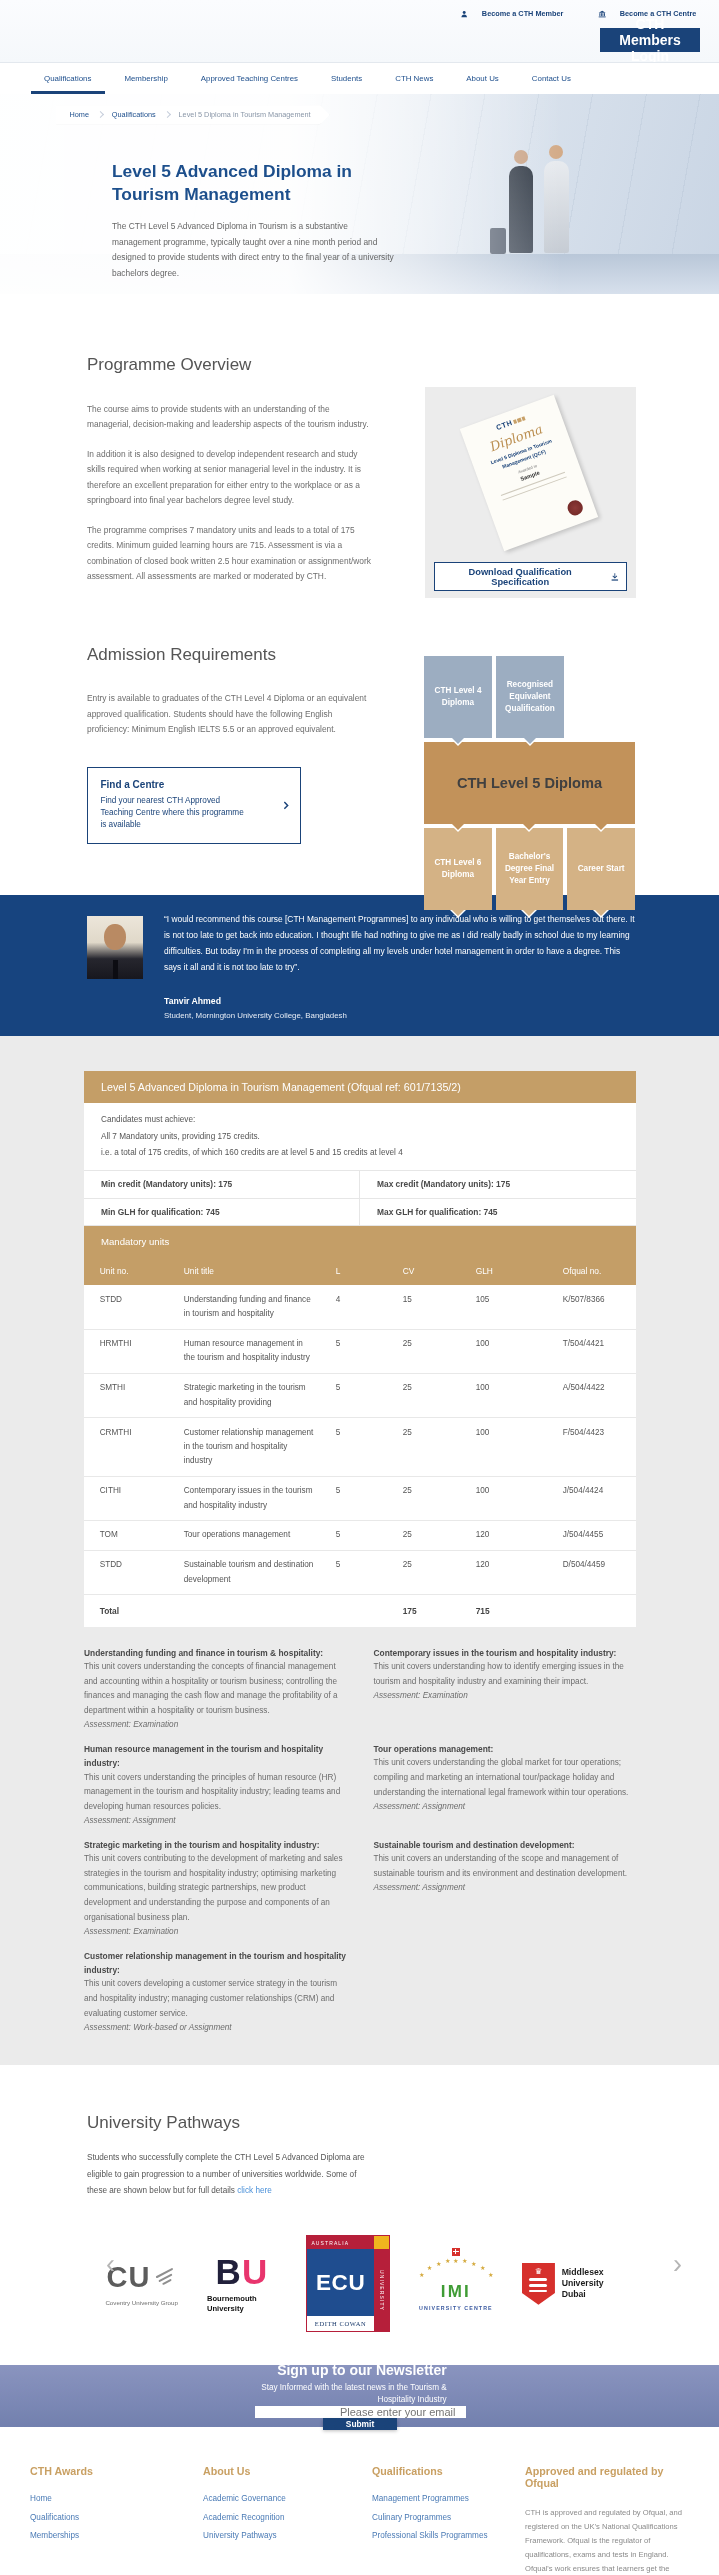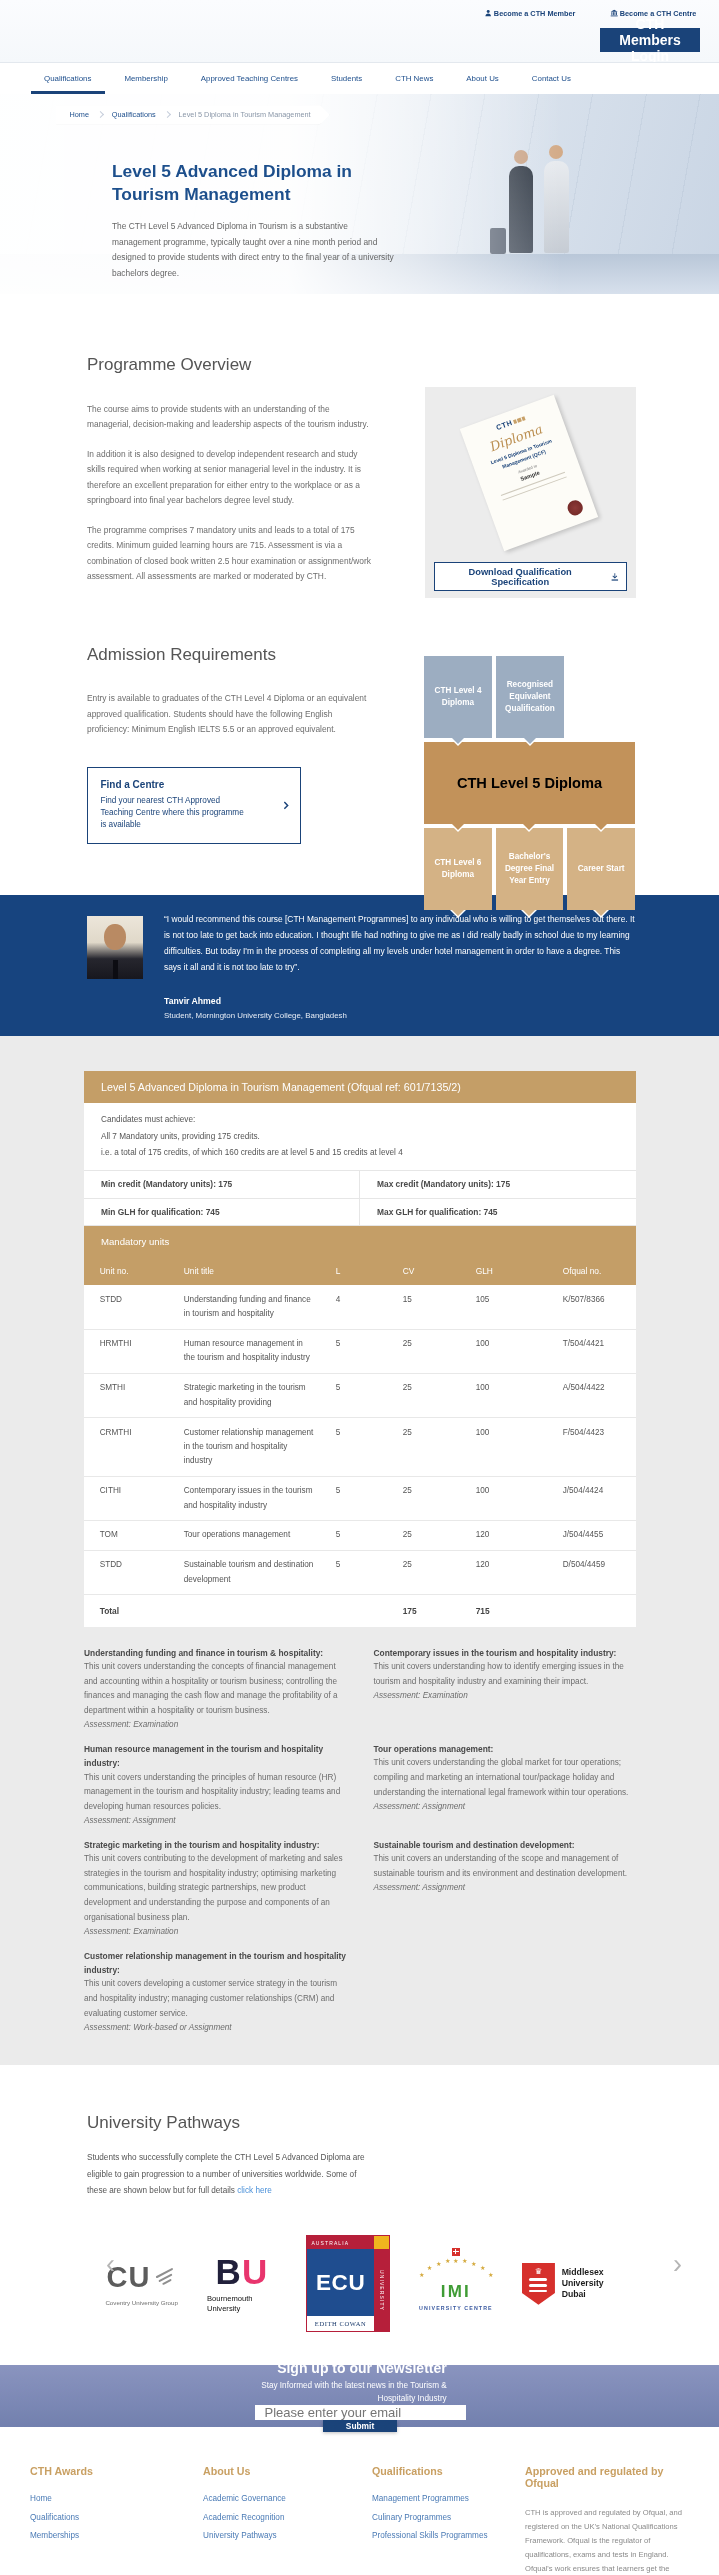--- a/index.html
+++ b/index.html
@@ -10,21 +10,21 @@
   
   .top-header{height:62px;position:relative;background:linear-gradient(180deg,#fbfcfe,#f5f8fb);}
   .logo{position:absolute;left:31px;top:12.4px;}
   .logo-row{display:flex;align-items:center;}
   .logo-text{font-size:27px;font-weight:bold;color:#1a4379;letter-spacing:1.1px;line-height:1;}
   .logo-tiles{display:flex;gap:2.2px;margin-left:4.5px;}
   .tile{width:14.6px;height:18px;background:#c8a169;display:flex;align-items:center;justify-content:center;color:#fff;font-size:8.4px;}
   .tile svg{width:9.6px;height:9.6px;}
   .logo-tag{font-size:5.6px;color:#1a4379;letter-spacing:0.8px;margin-top:3.4px;font-weight:bold;}
   .header-links{position:absolute;right:23.6px;top:9px;display:flex;gap:35px;}
-  .hlink{display:flex;gap:1px;font-size:7.3px;color:#1a4379;align-items:center;font-weight:bold;}
+  .hlink{display:flex;gap:13px;font-size:7.3px;color:#1a4379;align-items:flex-end;font-weight:bold;}
   .hlink svg{width:8.4px;height:8.4px;fill:#1a4379;}
   .login-btn{position:absolute;right:20px;top:28px;width:100px;height:23.6px;background:#1a4379;color:#fff;font-size:14px;font-weight:bold;display:flex;align-items:center;justify-content:center;border:none;cursor:pointer;}
 
   
   .nav-bar{height:31px;border-top:0.6px solid #e3e8ee;background:#fff;display:flex;align-items:stretch;padding-left:44px;gap:33px;position:relative;box-shadow:0 0.6px 0 #eef1f5;}
   .nav-item{font-size:7.9px;color:#1d4e8c;position:relative;display:flex;align-items:center;cursor:pointer;}
   .nav-item.active::after{content:"";position:absolute;bottom:0;left:-13.5px;right:-13.5px;height:3.4px;background:#1a4379;}
 
   
   .hero{height:200px;position:relative;background:linear-gradient(105deg,#eef2f7 0%,#e7edf4 40%,#d8e1ec 70%,#c9d5e4 100%);overflow:hidden;}
@@ -73,21 +73,21 @@
   .find-arrow{position:absolute;right:9px;top:50%;transform:translateY(-38%);}
   .find-arrow svg{width:10px;height:10px;stroke:#1a4379;fill:none;stroke-width:3.5;}
 
   
   .diagram{position:absolute;left:424px;top:42px;width:211px;}
   .d-row{display:flex;gap:3.9px;position:relative;}
   .d-box{position:relative;height:82px;display:flex;align-items:center;justify-content:center;text-align:center;color:#fff;font-size:8.2px;font-weight:bold;line-height:1.45;box-sizing:border-box;padding:0 5.6px;}
   .d-small{width:68px;}
   .blue{background:#9cadc1;z-index:3;}
   .light{background:#d4b285;z-index:1;}
-  .tan{position:relative;background:#c2925a;width:100%;height:82px;margin:3.9px 0;font-size:14.6px;display:flex;align-items:center;justify-content:center;color:#000000;font-weight:bold;z-index:2;}
+  .tan{position:relative;background:#c2925a;width:100%;height:82px;margin:3.9px 0;font-size:14.6px;display:flex;align-items:center;justify-content:center;color:#404040;font-weight:bold;z-index:2;}
   .notched::before{content:"";position:absolute;bottom:-8.4px;left:50%;transform:translateX(-50%);border:8.4px solid transparent;border-top:8.4px solid #fff;border-bottom:0;}
   .notched::after{content:"";position:absolute;bottom:-6.2px;left:50%;transform:translateX(-50%);border:6.2px solid transparent;border-bottom:0;}
   .blue.notched::after{border-top:6.2px solid #9cadc1;}
   .light.notched::after{border-top:6.2px solid #d4b285;}
   .tnotch{position:absolute;bottom:-8.4px;width:17px;height:8.4px;}
   .tnotch::before{content:"";position:absolute;left:0;top:0;border:8.4px solid transparent;border-top:8.4px solid #fff;border-bottom:0;}
   .tnotch::after{content:"";position:absolute;left:2.2px;top:0;border:6.2px solid transparent;border-top:6.2px solid #c2925a;border-bottom:0;}
   .tn1{left:26px;}.tn2{left:97px;}.tn3{left:169px;}
 
   
@@ -141,21 +141,21 @@
   .cu-wing{display:inline-block;width:23.6px;height:20px;position:relative;margin-left:2.8px;}
   .cu-wing i{position:absolute;background:#8f8f8f;height:2.2px;border-radius:1.1px;transform:rotate(-28deg);}
   .cu-wing i:nth-child(1){width:19px;top:3.9px;left:1.7px;}
   .cu-wing i:nth-child(2){width:14.6px;top:9px;left:5px;}
   .cu-wing i:nth-child(3){width:9.6px;top:13.5px;left:8.4px;}
   .cu-cap{font-size:6.2px;color:#6e6e6e;margin-top:4.5px;}
   
   .bu-mark{font-size:35px;font-weight:bold;letter-spacing:1.1px;line-height:1;}
   .bu-b{color:#21203b;}
   .bu-u{color:#e8356d;}
-  .bu-cap{font-size:7.6px;font-weight:normal;color:#111;margin-top:5.6px;width:70px;line-height:1.3;text-align:left;}
+  .bu-cap{font-size:7.6px;font-weight:bold;color:#111;margin-top:5.6px;width:70px;line-height:1.3;text-align:left;}
   
   .ecu{width:84px;height:97px;position:relative;background:#fff;border:1.7px solid #b61f3a;box-sizing:border-box;}
   .ecu-top{position:absolute;left:0;top:0;right:0;height:13px;background:#b61f3a;color:#fff;font-size:5px;letter-spacing:1.1px;display:flex;align-items:center;padding-left:4.5px;}
   .ecu-yellow{position:absolute;right:0;top:0;width:14.6px;height:13px;background:#f0b51e;}
   .ecu-main{position:absolute;left:0;top:13px;right:14.6px;bottom:15px;background:#1f4d8f;display:flex;align-items:center;justify-content:center;color:#fff;font-size:22.5px;font-weight:bold;letter-spacing:0.6px;}
   .ecu-side{position:absolute;right:0;top:13px;width:14.6px;bottom:0;background:#b61f3a;color:#fff;font-size:5px;letter-spacing:1.1px;writing-mode:vertical-rl;display:flex;align-items:center;justify-content:center;}
   .ecu-bottom{position:absolute;left:0;bottom:0;right:14.6px;height:15px;background:#fff;color:#1a3a6b;font-size:6.5px;font-family:"Liberation Serif",serif;letter-spacing:0.6px;display:flex;align-items:center;justify-content:center;}
   
   .imi-arc{position:relative;width:74px;height:23.6px;margin-bottom:2.2px;}
   .imi-arc i{position:absolute;font-style:normal;color:#d4a93c;font-size:6.2px;}
@@ -178,21 +178,21 @@
   .mdx-shield{width:33px;height:42px;background:#d6302c;clip-path:polygon(0 0,100% 0,100% 72%,50% 100%,0 72%);position:relative;display:flex;flex-direction:column;align-items:center;padding-top:4.5px;box-sizing:border-box;}
   .mdx-crown{color:#fff;font-size:8.4px;line-height:1;}
   .mdx-seax{width:18px;height:2.8px;background:#fff;border-radius:1.7px;margin-top:2.8px;}
   .mdx-cap{width:53px;font-size:8.7px;font-weight:bold;color:#1c1c1c;line-height:1.3;text-align:left;}
 
   
   .newsletter{height:62px;background:linear-gradient(180deg,#8a94bf 0%,#7280ae 100%);display:flex;align-items:center;justify-content:center;flex-direction:column;}
   .nl-text{width:188px;text-align:right;color:#fff;margin-right:14.6px;}
   .nl-title{font-size:14px;font-weight:bold;margin-bottom:3.9px;}
   .nl-sub{font-size:8.2px;line-height:1.5;}
-  .nl-input{width:191px;height:29px;border:none;padding:0 10px;font-size:13px;color:#555;background:#fff;outline:none;font-family:inherit;}
+  .nl-input{width:191px;height:29px;border:none;padding:0 10px;font-size:11px;color:#555;background:#fff;outline:none;font-family:inherit;text-align:right;}
   .nl-btn{width:74px;height:29px;background:#1a4379;color:#fff;border:none;font-size:8.4px;font-weight:bold;cursor:pointer;box-shadow:0 2.2px 3.4px rgba(0,0,0,.25);font-family:inherit;}
 
   
   .footer{display:flex;padding:38px 0 17px 30px;background:#fff;}
   .f-col1{width:173px;}.f-col2{width:169px;}.f-col3{width:153px;}.f-col4{width:169px;}
   .f-col h3{font-size:10.7px;color:#c9a063;margin:0 0 17px;font-weight:bold;}
   .f-link{display:block;font-size:8.2px;color:#4a7ab5;margin-bottom:9.6px;}
   .f-text{font-size:7.6px;color:#8a8a8a;line-height:1.85;width:162px;margin:0;}
 </style>
 </head>

